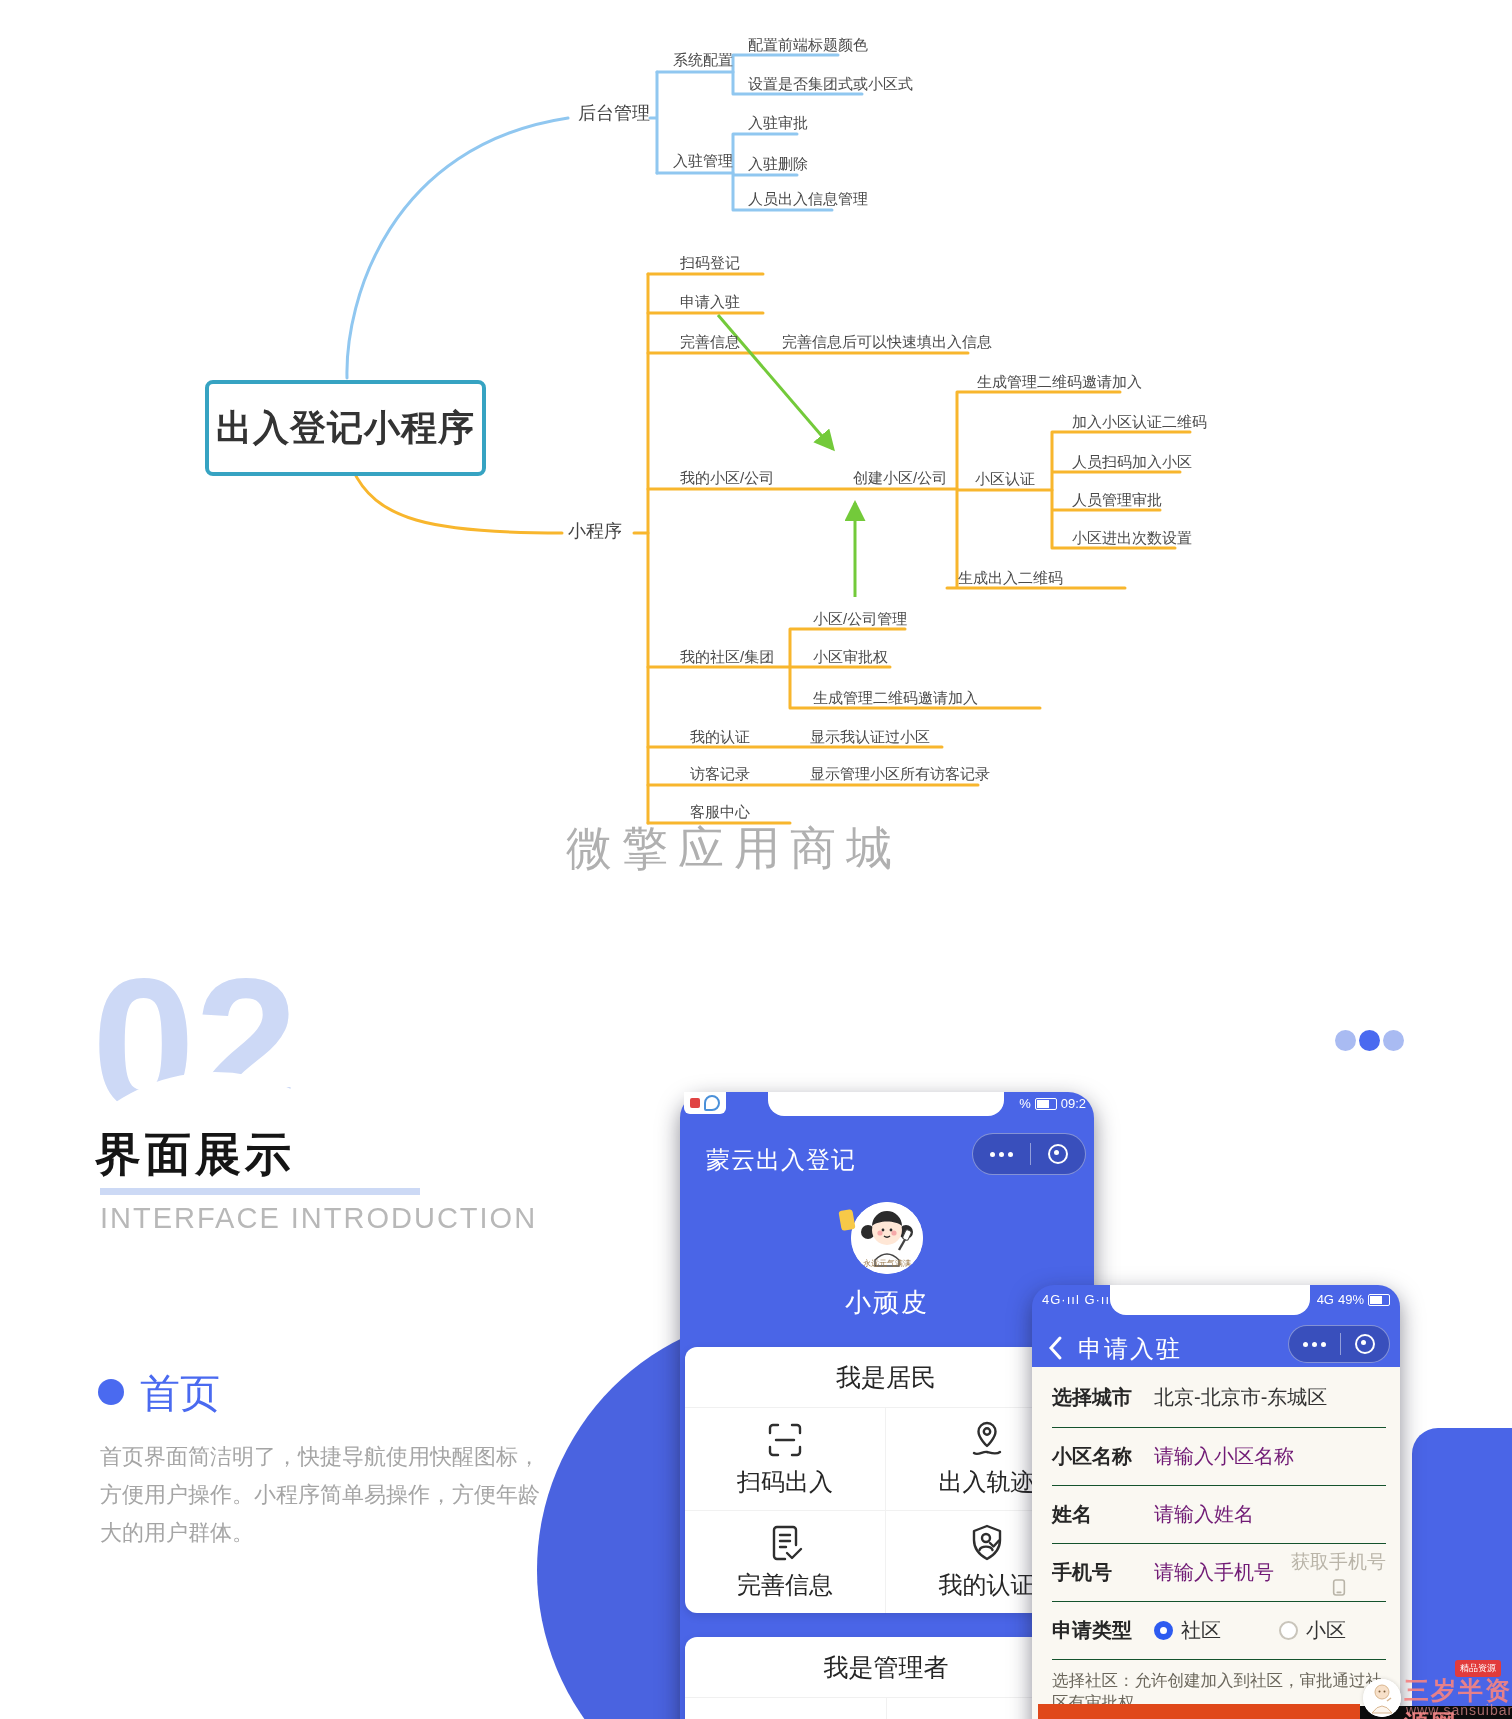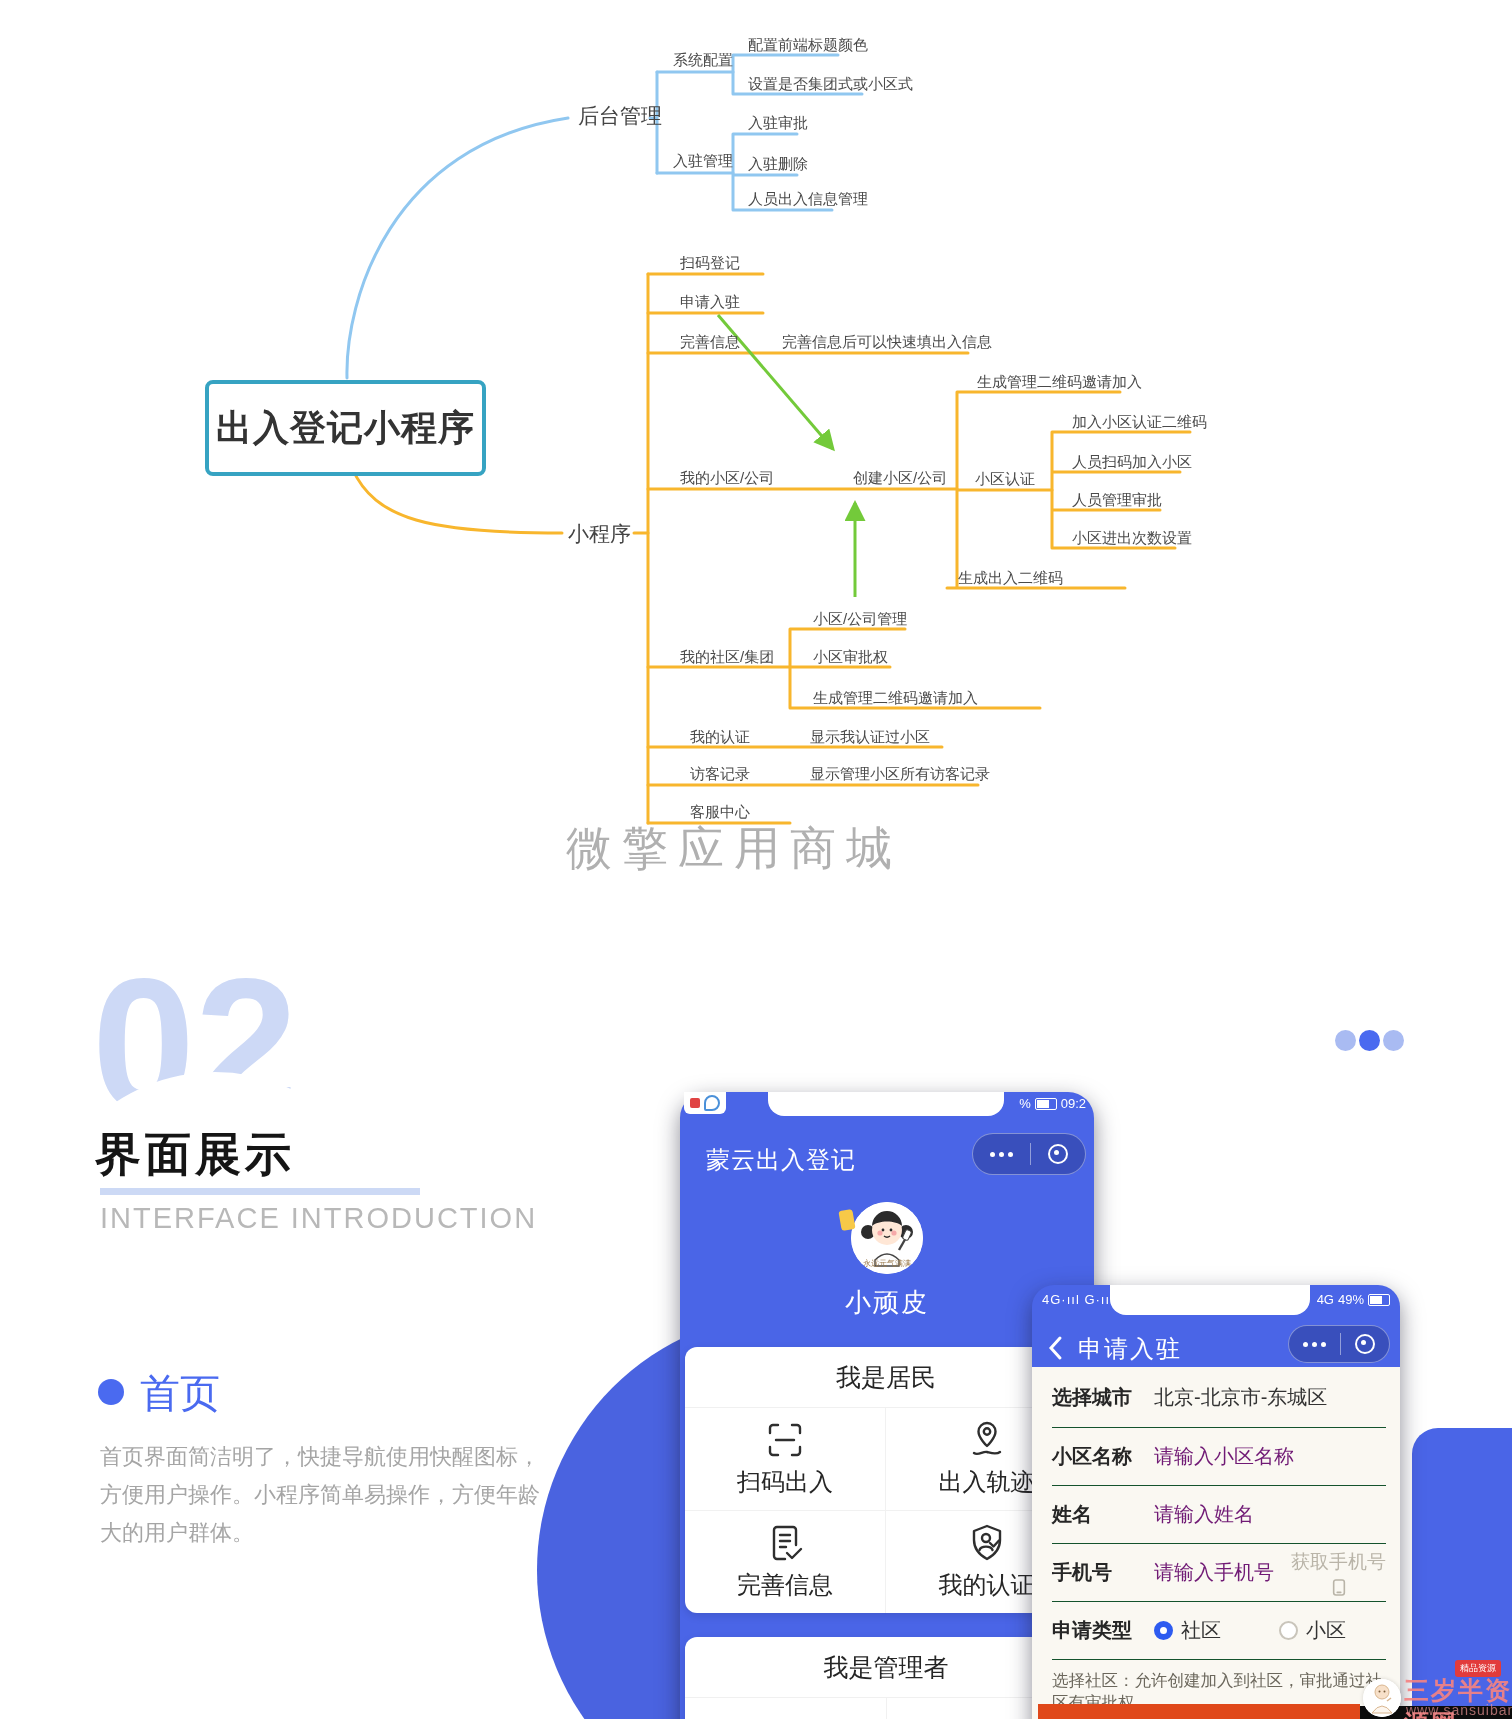--- a/index.html
+++ b/index.html
@@ -1,21 +1,21 @@
 <!DOCTYPE html>
 <html><head>
 <meta charset="utf-8">
 <style>
   html,body{margin:0;padding:0;background:#fff;}
   .page{position:relative;width:1512px;height:1719px;overflow:hidden;background:#fff;
         font-family:"Liberation Sans","DejaVu Sans",sans-serif;}
   
   #mm-lines{position:absolute;left:0;top:0;pointer-events:none;}
   .mm{position:absolute;font-size:15px;color:#4a4a4a;white-space:nowrap;line-height:1.1;}
-  .mm-l1{font-size:21px;color:#444;}
+  .mm-l1{font-size:18px;color:#444;}
   .mm-root{position:absolute;left:205px;top:380px;width:273px;height:88px;background:#fff;
            border:4px solid #36a3c2;border-radius:8px;display:flex;align-items:center;justify-content:center;
            font-size:36px;font-weight:bold;color:#333;letter-spacing:1px;}
   .center-wm{position:absolute;left:566px;top:818px;font-size:46px;color:#b0b0b0;letter-spacing:10px;}
   
   .big-num{position:absolute;left:92px;top:952px;font-size:185px;line-height:1;font-weight:bold;color:#cdd9f6;}
   .arc-mask{position:absolute;left:36px;top:1072px;width:358px;height:358px;border-radius:50%;background:#fff;}
   .sec-title{position:absolute;left:95px;top:1124px;font-size:46px;font-weight:900;color:#151515;letter-spacing:4px;}
   .sec-bar{position:absolute;left:100px;top:1188px;width:320px;height:7px;background:#ccd9f5;}
   .sec-sub{position:absolute;left:100px;top:1202px;font-size:29px;color:#b8b8b8;letter-spacing:2px;}

